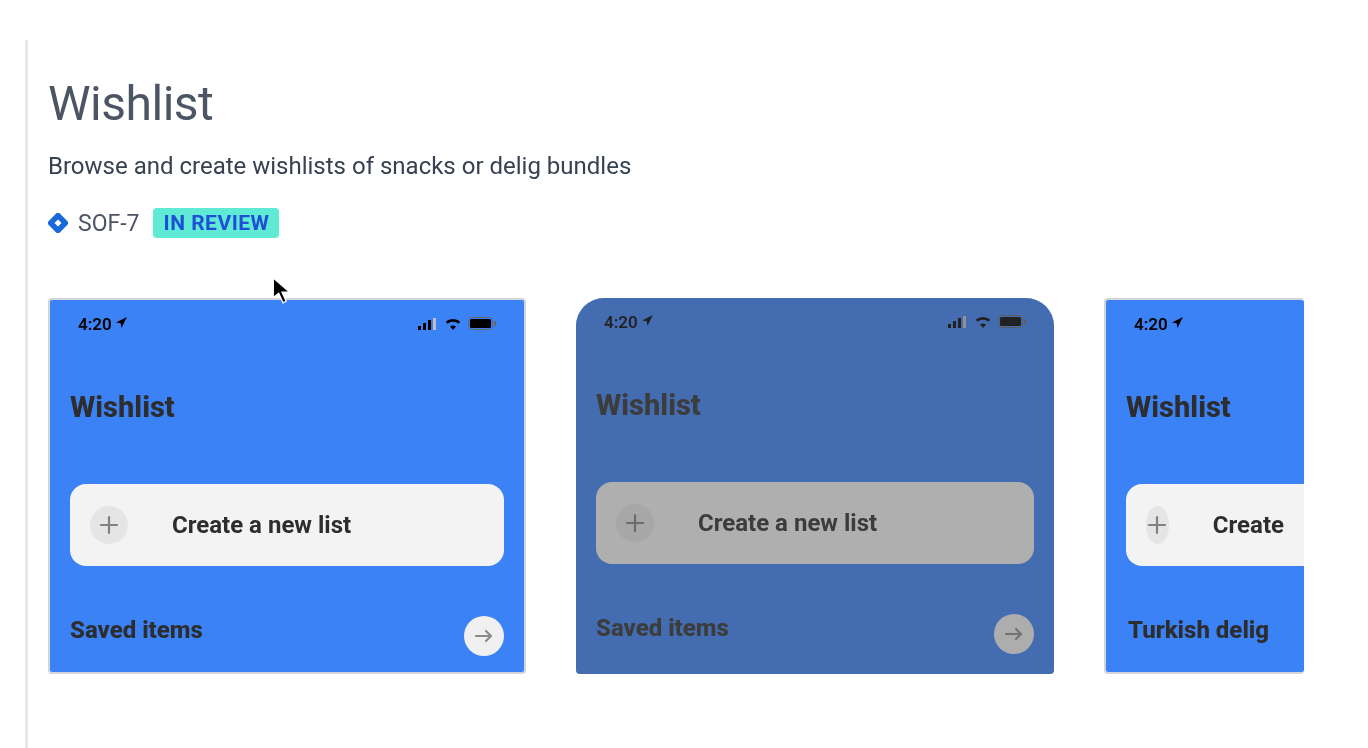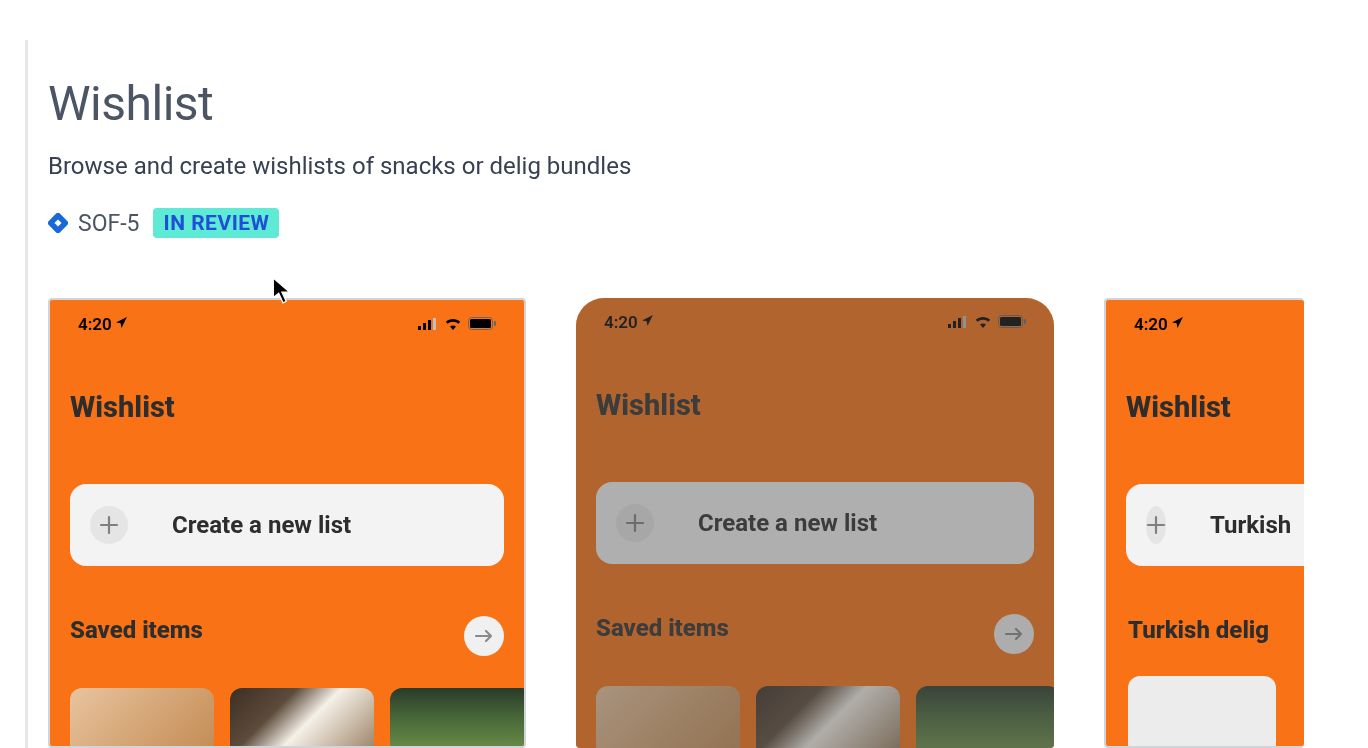--- a/index.html
+++ b/index.html
@@ -82,24 +82,24 @@
       margin-left: 4px;
     }
     
     .mockups-row {
       display: flex;
       gap: 50px;
     }
     
     .phone-mockup {
       width: 478px;
-      height: 450px;
+      height: 376px;
       border: 2px solid #d1d5db;
       border-radius: 4px;
-      background: #f97316;
+      background: #3b82f6;
       overflow: hidden;
       position: relative;
       flex-shrink: 0;
     }
     
     .phone-mockup.dimmed {
       border-radius: 28px 28px 4px 4px;
       border: none;
     }
     
@@ -260,21 +260,21 @@
   <h1 class="page-title">Wishlist</h1>
   <p class="page-subtitle">Browse and create wishlists of snacks or delig bundles</p>
 
   <div class="meta-row">
     <span class="story-icon">
       <svg viewBox="0 0 20 20">
           <rect x="2" y="2" width="16" height="16" rx="3" fill="#1868db" transform="rotate(45 10 10)"></rect>
           <rect x="7.5" y="7.5" width="5" height="5" fill="#fff" transform="rotate(45 10 10)"></rect>
         </svg>
     </span>
-    <span class="story-id">SOF-5</span>
+    <span class="story-id">SOF-7</span>
     <span class="status-badge">IN REVIEW</span>
   </div>
 
   <div class="mockups-row">
 
     <div class="phone-mockup">
       <div class="status-bar">
         <div class="status-time">
           <span>4:20</span>
           <span class="location-icon">
@@ -398,21 +398,21 @@
           </span>
         </div>
       </div>
       <div class="app-title">Wishlist</div>
       <div class="create-list-btn" style="margin-right:0;border-radius:16px 0 0 16px;">
         <div class="plus-circle">
           <svg width="20" height="20" viewBox="0 0 20 20">
               <path d="M10 2 V18 M2 10 H18" stroke="#808080" stroke-width="2.2" stroke-linecap="round"></path>
             </svg>
         </div>
-        <span class="create-list-label">Turkish</span>
+        <span class="create-list-label">Create</span>
       </div>
       <div class="section-title-alt">Turkish delig</div>
       <div class="partial-thumb"></div>
     </div>
 
   </div>
 </div>
 
 <div class="cursor">
   <svg width="22" height="28" viewBox="0 0 20 26">

